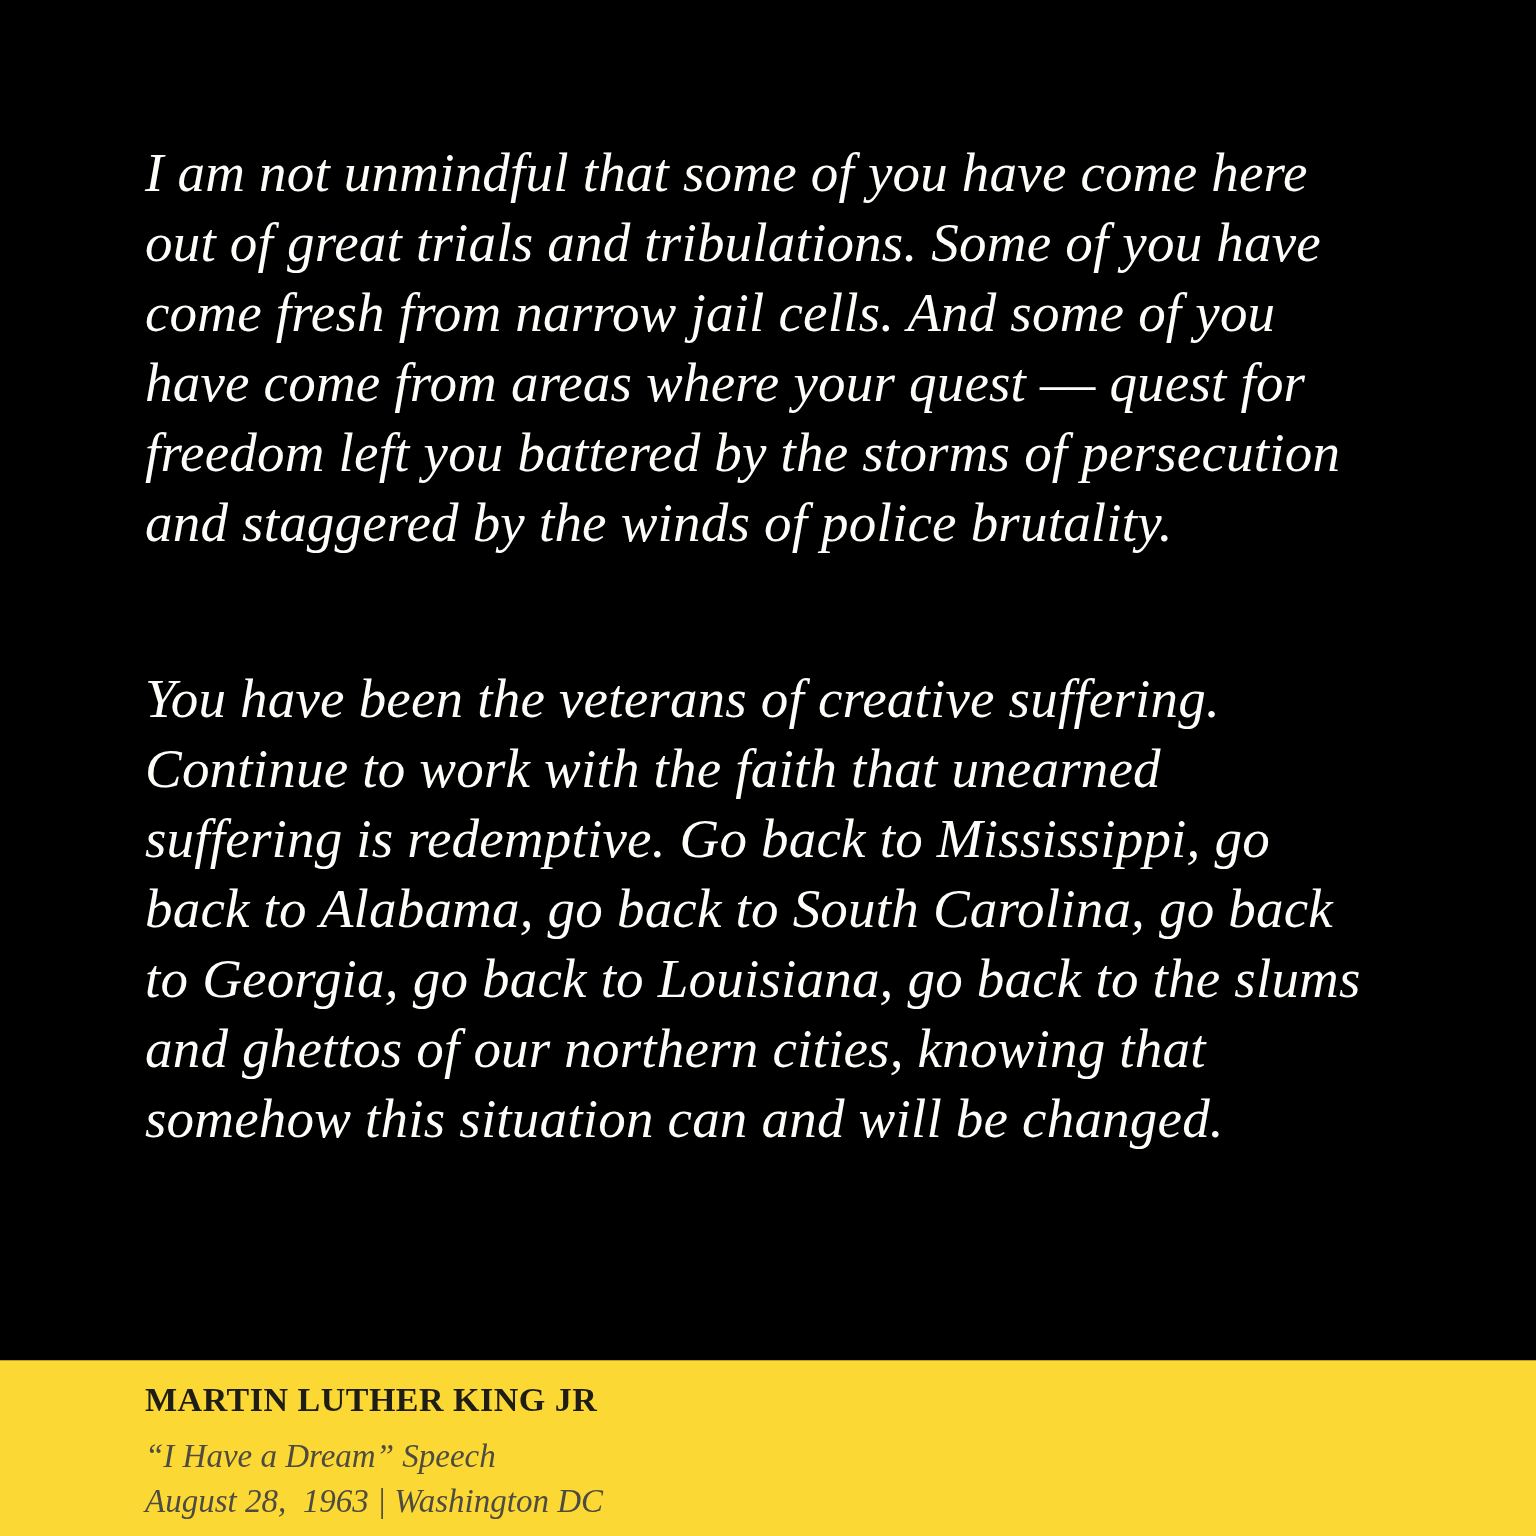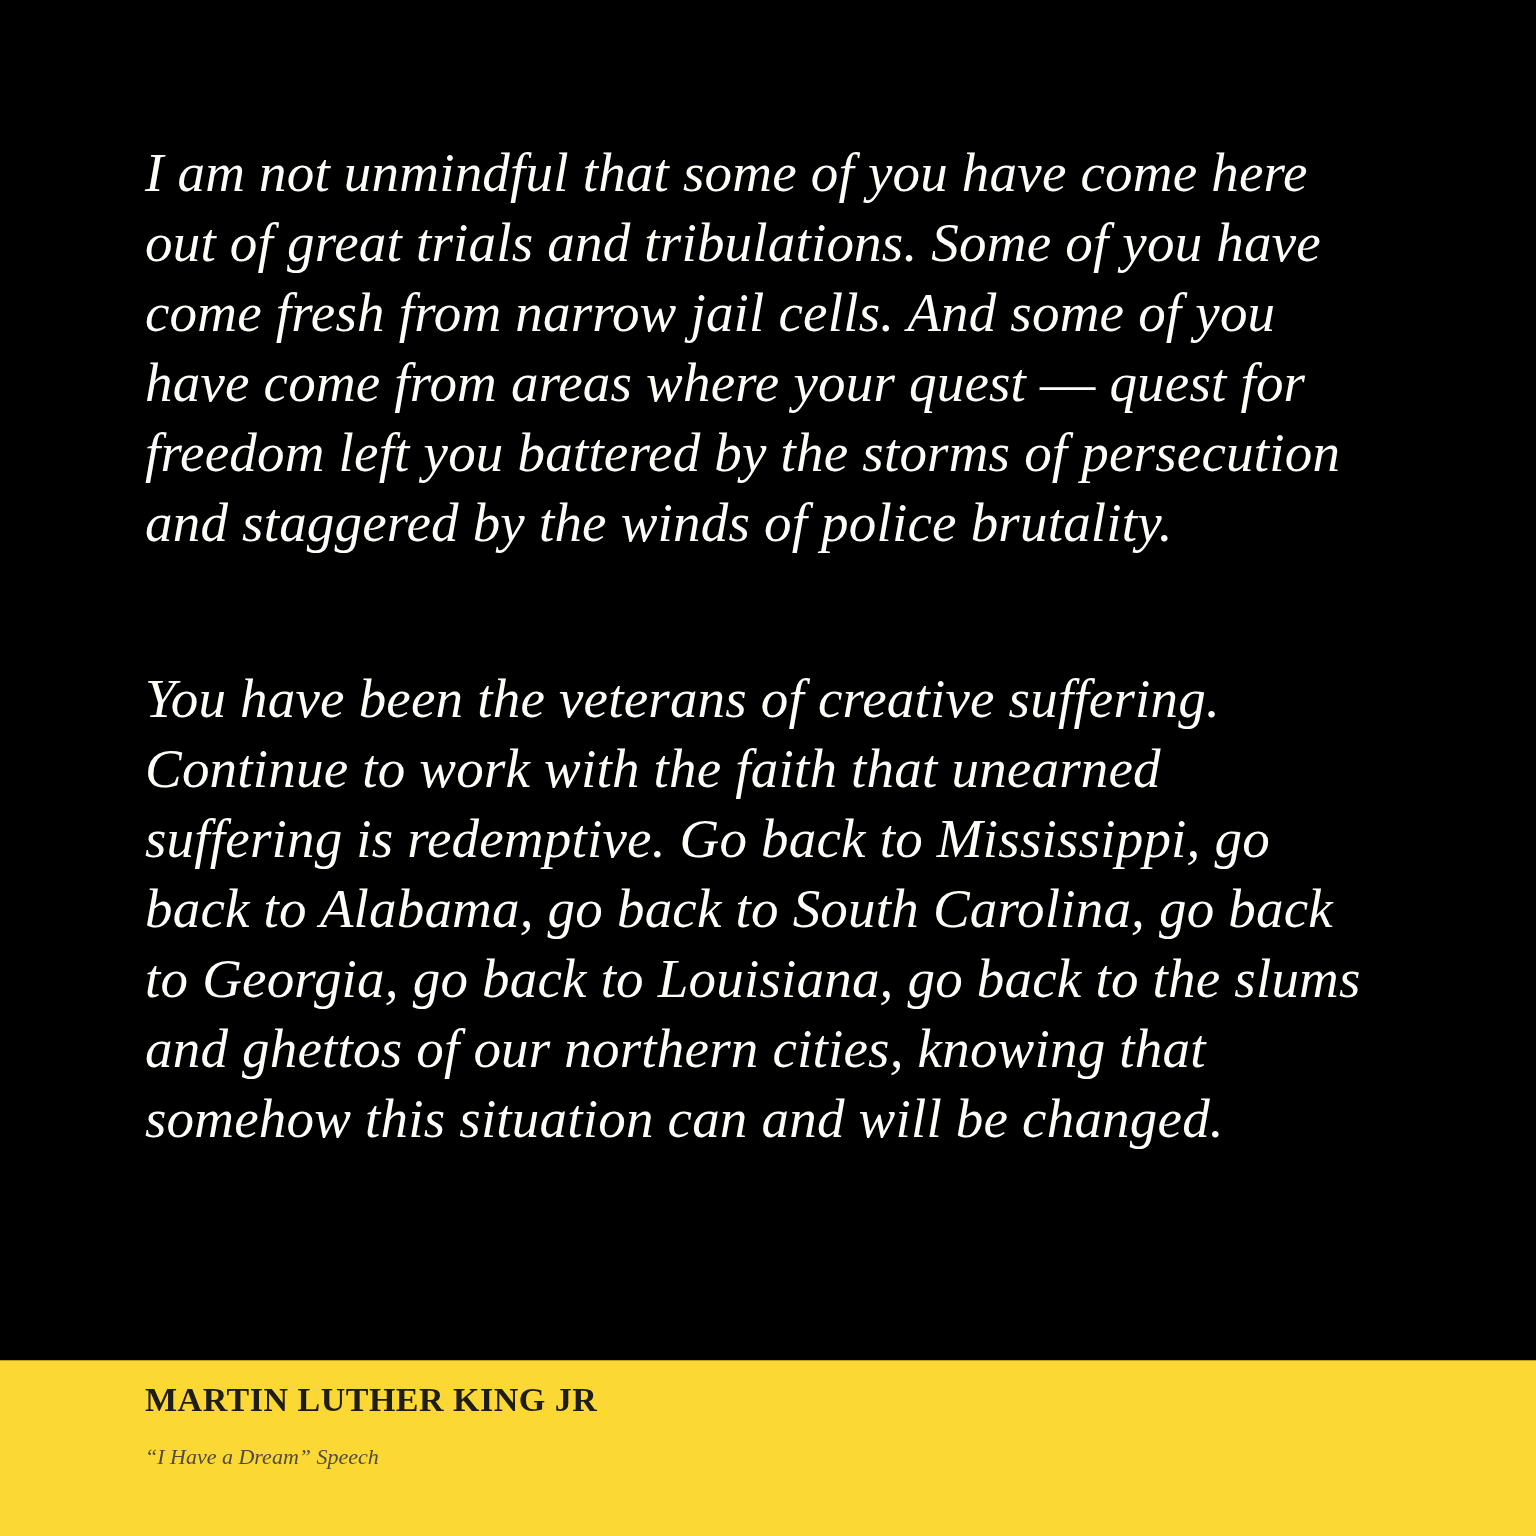--- a/index.html
+++ b/index.html
@@ -47,21 +47,21 @@
   .author-name{
     font-size:34px;
     line-height:44px;
     font-weight:bold;
     letter-spacing:0.5px;
     color:var(--author);
     margin-bottom:12px;
   }
   .meta-line{
     font-style:italic;
-    font-size:22px;
+    font-size:33px;
     line-height:45px;
     color:var(--meta);
   }
 </style>
 </head>
 <body>
 
 <main>
   <section class="quote-block">
     <p class="quote-paragraph">I am not unmindful that some of you have come here
@@ -75,14 +75,15 @@
 suffering is redemptive. Go back to Mississippi, go
 back to Alabama, go back to South Carolina, go back
 to Georgia, go back to Louisiana, go back to the slums
 and ghettos of our northern cities, knowing that
 somehow this situation can and will be changed.</p>
   </section>
 
   <footer class="footer-band">
     <h1 class="author-name">MARTIN LUTHER KING JR</h1>
     <p class="meta-line">“I Have a Dream” Speech</p>
+    <p class="meta-line">August 28,&nbsp; 1963 | Washington DC</p>
   </footer>
 </main>
 
 </body></html>

